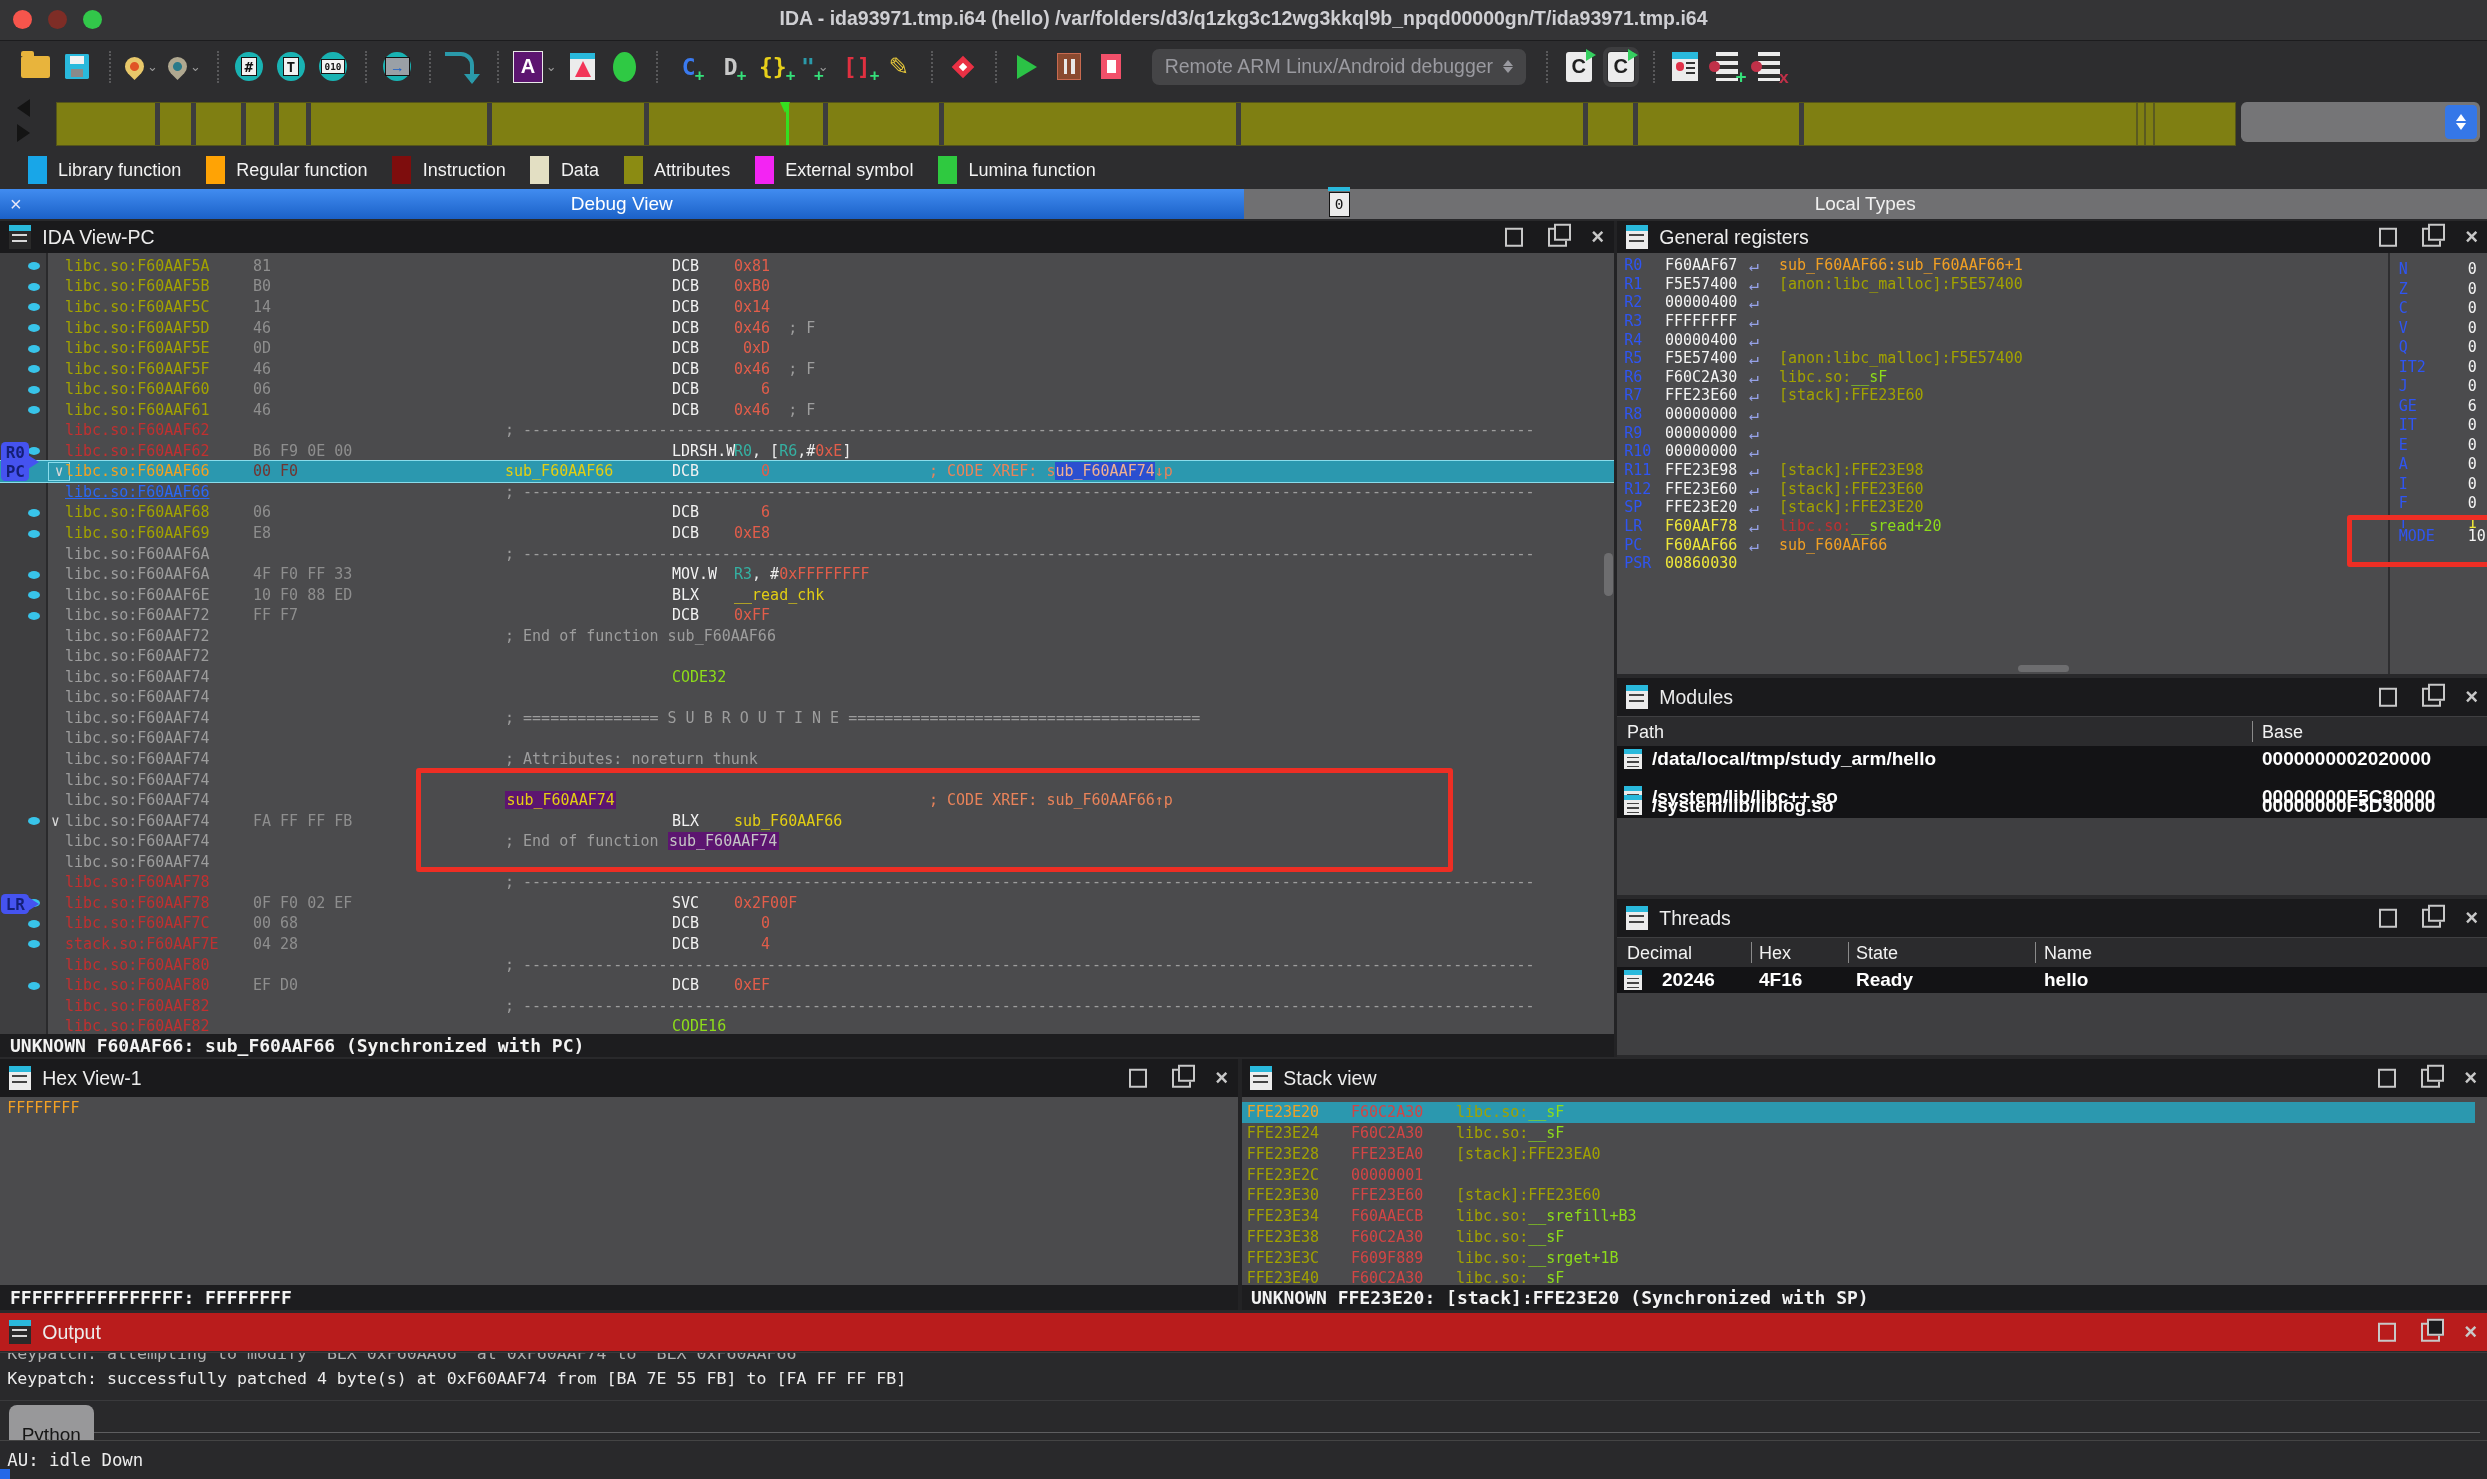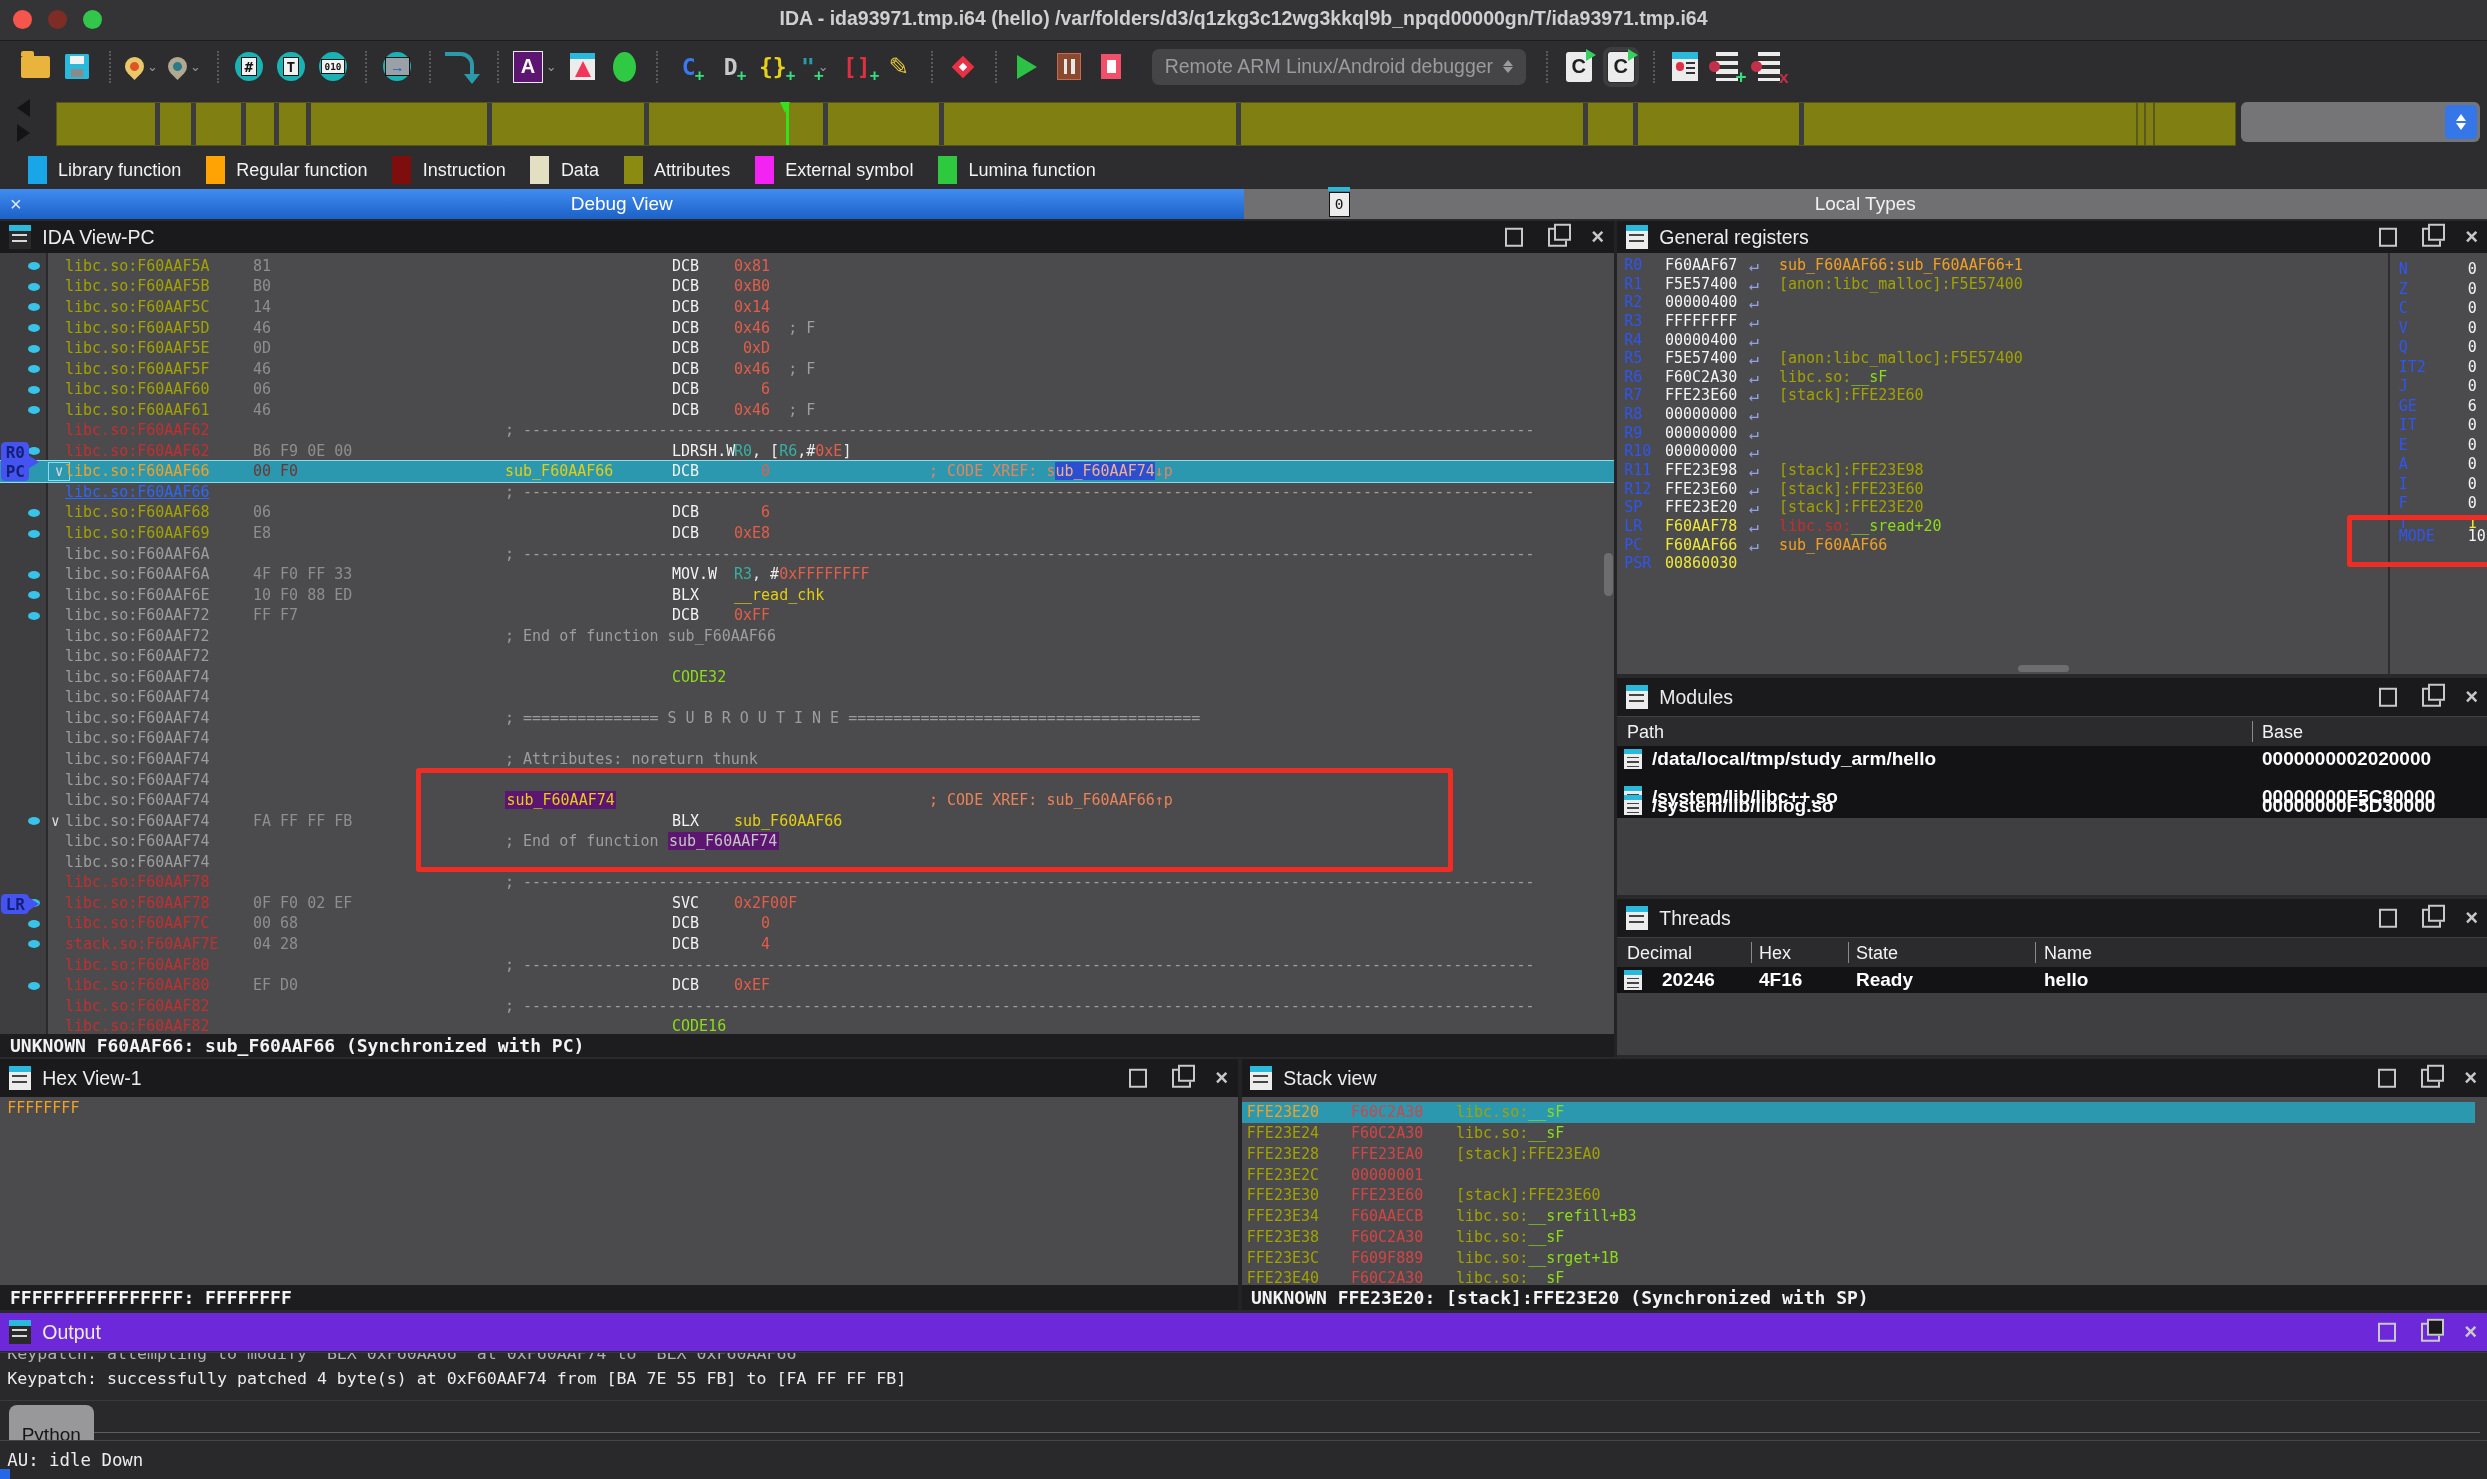--- a/index.html
+++ b/index.html
@@ -623,21 +623,21 @@
         <div class="stkrow" style="top: 87px;"><span class="stka sOlive">FFE23E30</span><span class="stkv">FFE23E60</span><span class="stks"><span class="sOlive">[stack]:FFE23E60</span></span></div>
         <div class="stkrow" style="top: 108px;"><span class="stka sOlive">FFE23E34</span><span class="stkv">F60AAECB</span><span class="stks"><span class="sOlive">libc.so:</span><span class="sFnG">__srefill+B3</span></span></div>
         <div class="stkrow" style="top: 129px;"><span class="stka sOlive">FFE23E38</span><span class="stkv">F60C2A30</span><span class="stks"><span class="sOlive">libc.so:</span><span class="sFnG">__sF</span></span></div>
         <div class="stkrow" style="top: 150px;"><span class="stka sOlive">FFE23E3C</span><span class="stkv">F609F889</span><span class="stks"><span class="sOlive">libc.so:</span><span class="sFnG">__srget+1B</span></span></div>
         <div class="stkrow" style="top: 170px;"><span class="stka sOlive">FFE23E40</span><span class="stkv">F60C2A30</span><span class="stks"><span class="sOlive">libc.so:</span><span class="sFnG">__sF</span></span></div>
       </div>
     <div class="statusline" style="left:0;right:0;bottom:0;height:24.6px;">UNKNOWN FFE23E20: [stack]:FFE23E20 (Synchronized with SP)</div>
   </div>
 
   <div class="outpanel">
-    <div class="ptitle" style="left:0;top:0;right:0;height:38px;background:#6d28d9;">
+    <div class="ptitle" style="left:0;top:0;right:0;height:38px;background:#b91c1c;">
       <span class="picon dark"></span>
       <span>Output</span>
       <span class="wbtns">
           <span class="wb"></span>
           <span class="wb float"></span>
           <span class="wbx">×</span>
         </span>
     </div>
     <div class="outlog" id="outlog">
         <div class="outline dim" style="top: -8.7px;">Keypatch: attempting to modify "BLX 0xF60AA66" at 0xF60AAF74 to "BLX 0xF60AAF66"</div>

